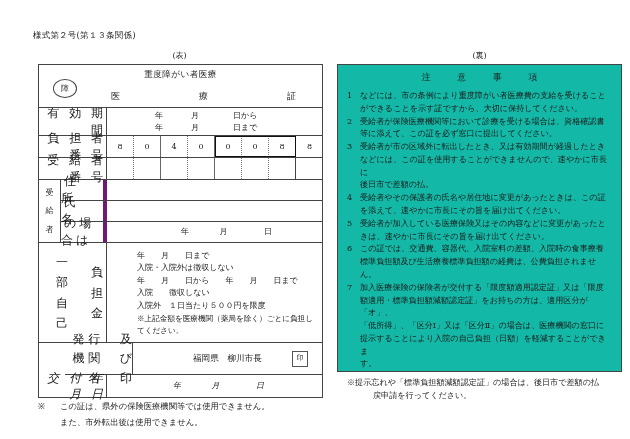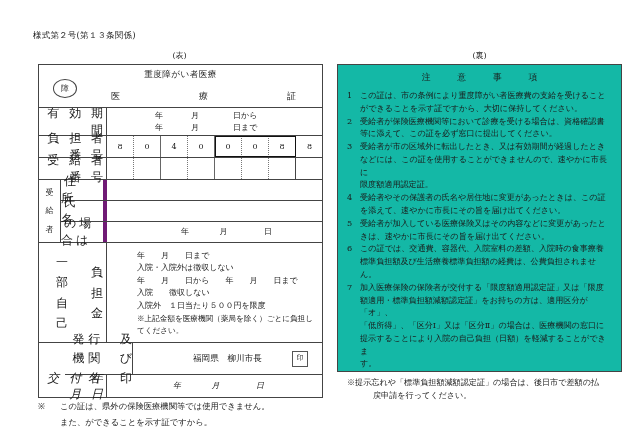--- a/index.html
+++ b/index.html
@@ -415,48 +415,48 @@
         <span class="d-m">月</span>
         <span>日</span>
       </div>
     </div>
   </div>
 
   <div class="footnotes">
     <div>
       <span class="fn-mark">※</span><span>この証は、県外の保険医療機関等では使用できません。</span>
     </div>
-    <div class="fn-indent">また、ができることを示す証ですから。</div>
+    <div class="fn-indent">また、市外転出後は使用できません。</div>
   </div>
 
   <div class="panel">
     <div class="panel-title">注　意　事　項</div>
 
     <div class="note">
       <div class="note-num">1</div>
       <div class="note-body">
-        <p>この証は、市の条例により重度障がい者医療費の支給を受けること</p>
+        <p>などには、市の条例により重度障がい者医療費の支給を受けること</p>
         <p>ができることを示す証ですから、大切に保持してください。</p>
       </div>
     </div>
 
     <div class="note">
       <div class="note-num">2</div>
       <div class="note-body">
         <p>受給者が保険医療機関等において診療を受ける場合は、資格確認書</p>
         <p>等に添えて、この証を必ず窓口に提出してください。</p>
       </div>
     </div>
 
     <div class="note">
       <div class="note-num">3</div>
       <div class="note-body">
         <p>受給者が市の区域外に転出したとき、又は有効期間が経過したとき</p>
         <p>などには、この証を使用することができませんので、速やかに市長に</p>
-        <p>限度額適用認定証。</p>
+        <p>後日市で差額の払。</p>
       </div>
     </div>
 
     <div class="note">
       <div class="note-num">4</div>
       <div class="note-body">
         <p>受給者やその保護者の氏名や居住地に変更があったときは、この証</p>
         <p>を添えて、速やかに市長にその旨を届け出てください。</p>
       </div>
     </div>

